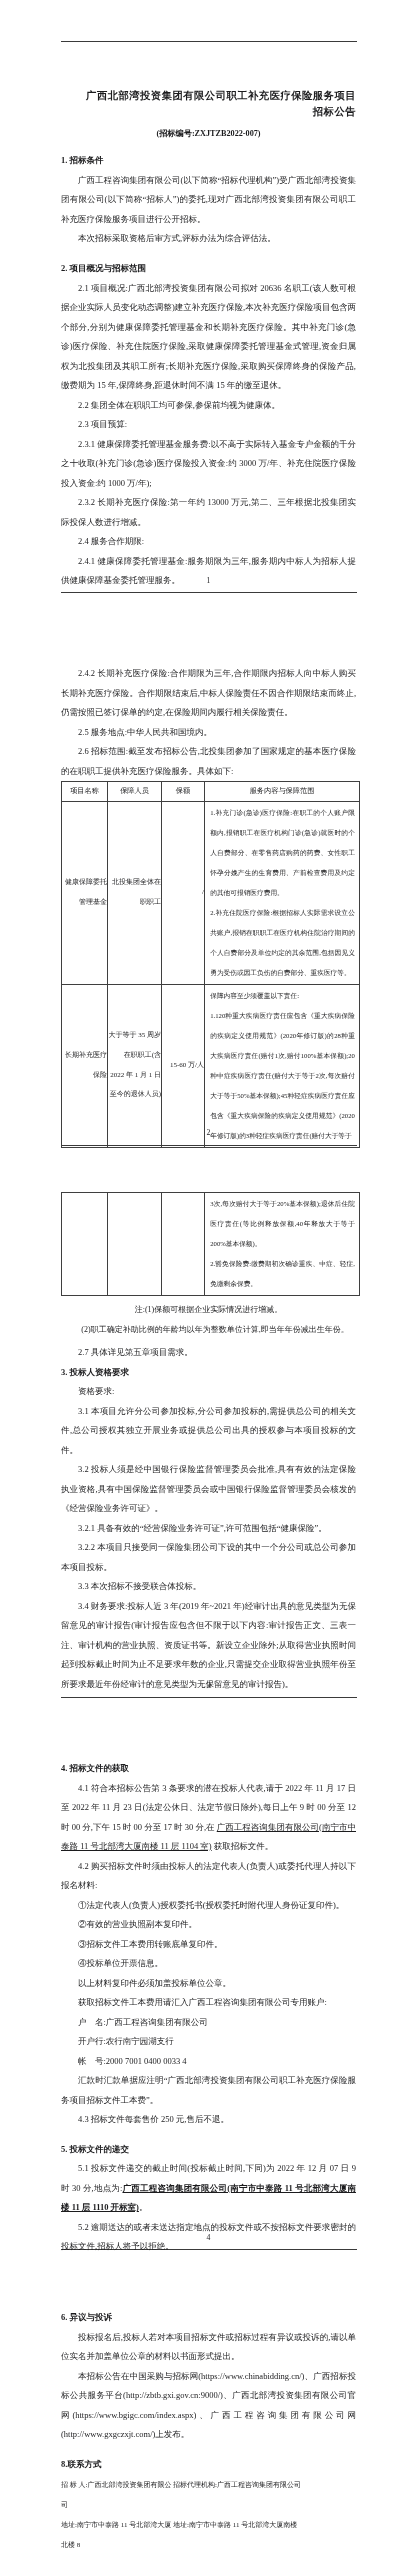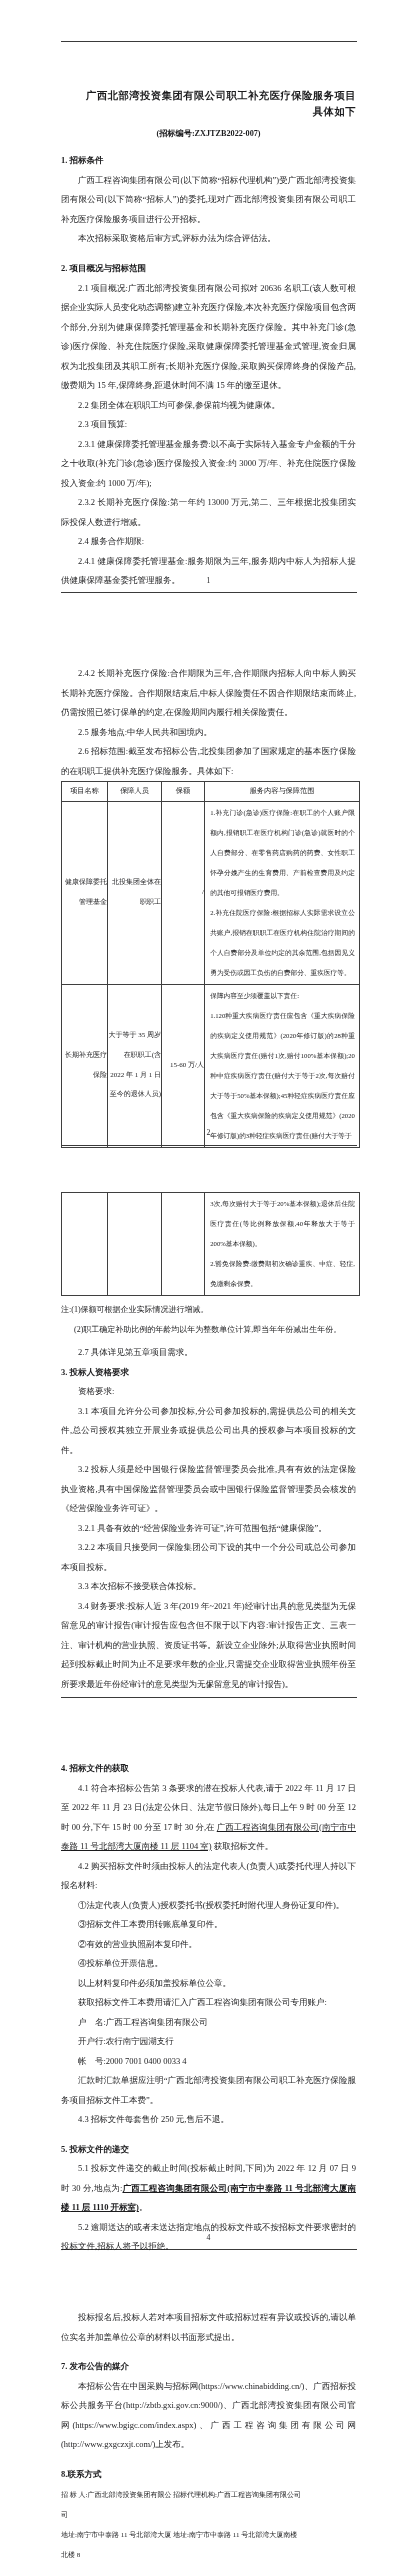--- a/index.html
+++ b/index.html
@@ -18,42 +18,42 @@
   .p { font-size:8.5px; line-height:19.5px; text-align:justify; margin:0; }
   .ind { text-indent:17px; }
   .ub { text-decoration:underline; }
   .bb { font-weight:bold; text-decoration:underline; }
   .tbl { border-collapse:collapse; width:297px; table-layout:fixed; margin-top:0; }
   .tbl td { border:0.5px solid #3f3f3f; vertical-align:middle; padding:0; }
   .hdrc { text-align:center; font-size:7.2px; height:18.5px; }
   .cc { text-align:right; font-size:7px; line-height:19.6px; }
   .c4 { font-size:6.7px; line-height:20px; text-align:justify; padding:1px 4.1px 1px 5.2px !important; vertical-align:top; }
   .cp { margin:0; }
-  .note { font-size:8px; line-height:20px; margin:0; }
+  .note { font-size:8px; line-height:20px; margin:0;text-align:center; }
   .note-ind { padding-left:13px; }
   .notes { margin-top:4.1px; }
   .ct { margin-top:0.5px; }
   .ct-line { display:flex; font-size:7px; line-height:20px; }
   .ct-l { width:112px; flex:none; }
   .ct-r { flex:1; }
 </style>
 </head>
 <body>
 
 <div class="doc">
 
   <div class="rule" style="top:41px"></div>
   <div class="rule" style="top:592px"></div>
   <div class="rule" style="top:1145px"></div>
   <div class="rule" style="top:1697px"></div>
   <div class="rule" style="top:2249px"></div>
 
   <div class="page" style="top:42px; padding-top:46px">
     <div class="title1">广西北部湾投资集团有限公司职工补充医疗保险服务项目</div>
-    <div class="title1">具体如下</div>
+    <div class="title1">招标公告</div>
     <div class="tno">(招标编号:ZXJTZB2022-007)</div>
 
     <p class="h">1. 招标条件</p>
     <p class="p ind">广西工程咨询集团有限公司(以下简称“招标代理机构”)受广西北部湾投资集团有限公司(以下简称“招标人”)的委托,现对广西北部湾投资集团有限公司职工补充医疗保险服务项目进行公开招标。</p>
     <p class="p ind">本次招标采取资格后审方式,评标办法为综合评估法。</p>
 
     <p class="h">2. 项目概况与招标范围</p>
     <p class="p ind">2.1 项目概况:广西北部湾投资集团有限公司拟对 20636 名职工(该人数可根据企业实际人员变化动态调整)建立补充医疗保险,本次补充医疗保险项目包含两个部分,分别为健康保障委托管理基金和长期补充医疗保险。其中补充门诊(急诊)医疗保险、补充住院医疗保险,采取健康保障委托管理基金式管理,资金归属权为北投集团及其职工所有;长期补充医疗保险,采取购买保障终身的保险产品,缴费期为 15 年,保障终身,距退休时间不满 15 年的缴至退休。</p>
     <p class="p ind">2.2 集团全体在职职工均可参保,参保前均视为健康体。</p>
     <p class="p ind">2.3 项目预算:</p>
@@ -140,40 +140,40 @@
     <p class="p ind">3.2.2 本项目只接受同一保险集团公司下设的其中一个分公司或总公司参加本项目投标。</p>
     <p class="p ind">3.3 本次招标不接受联合体投标。</p>
     <p class="p ind">3.4 财务要求:投标人近 3 年(2019 年~2021 年)经审计出具的意见类型为无保留意见的审计报告(审计报告应包含但不限于以下内容:审计报告正文、三表一注、审计机构的营业执照、资质证书等。新设立企业除外;从取得营业执照时间起到投标截止时间为止不足要求年数的企业,只需提交企业取得营业执照年份至所要求最近年份经审计的意见类型为无保留意见的审计报告)。</p>
   </div>
 
   <div class="page" style="top:1698px; padding-top:61px">
     <p class="h h0">4. 招标文件的获取</p>
     <p class="p ind"><span>4.1  符合本招标公告第 3 条要求的潜在投标人代表,请于 2022 年 11 月 17 日至 2022 年 11 月 23 日(法定公休日、法定节假日除外),每日上午 9 时 00 分至 12 时 00 分,下午 15 时 00 分至 17 时 30 分,在 </span><span class="ub">广西工程咨询集团有限公司(南宁市中泰路 11 号北部湾大厦南楼 11 层 1104 室)</span><span> 获取招标文件。</span></p>
     <p class="p ind">4.2 购买招标文件时须由投标人的法定代表人(负责人)或委托代理人持以下报名材料:</p>
     <p class="p ind">①法定代表人(负责人)授权委托书(授权委托时附代理人身份证复印件)。</p>
+    <p class="p ind">②有效的营业执照副本复印件。</p>
     <p class="p ind">③招标文件工本费用转账底单复印件。</p>
-    <p class="p ind">②有效的营业执照副本复印件。</p>
     <p class="p ind">④投标单位开票信息。</p>
     <p class="p ind">以上材料复印件必须加盖投标单位公章。</p>
     <p class="p ind">获取招标文件工本费用请汇入广西工程咨询集团有限公司专用账户:</p>
     <p class="p ind">户　名:广西工程咨询集团有限公司</p>
     <p class="p ind">开户行:农行南宁园湖支行</p>
     <p class="p ind">帐　号:2000 7001 0400 0033 4</p>
     <p class="p ind">汇款时汇款单据应注明“广西北部湾投资集团有限公司职工补充医疗保险服务项目招标文件工本费”。</p>
     <p class="p ind">4.3 招标文件每套售价 250 元,售后不退。</p>
 
     <p class="h">5. 投标文件的递交</p>
     <p class="p ind"><span>5.1 投标文件递交的截止时间(投标截止时间,下同)为 2022 年 12 月 07 日 9 时 30 分,地点为:</span><span class="bb">广西工程咨询集团有限公司(南宁市中泰路 11 号北部湾大厦南楼 11 层 1110 开标室)</span><span>。</span></p>
     <p class="p ind">5.2 逾期送达的或者未送达指定地点的投标文件或不按招标文件要求密封的投标文件,招标人将予以拒绝。</p>
   </div>
 
   <div class="page" style="top:2250px; padding-top:58px">
+    <p class="h h0">6. 异议与投诉</p>
     <p class="p ind">投标报名后,投标人若对本项目招标文件或招标过程有异议或投诉的,请以单位实名并加盖单位公章的材料以书面形式提出。</p>
 
-    <p class="h">7. 发布公告的媒介</p>
     <p class="p ind">本招标公告在中国采购与招标网(https://www.chinabidding.cn/)、广西招标投标公共服务平台(http://zbtb.gxi.gov.cn:9000/)、广西北部湾投资集团有限公司官网(https://www.bgigc.com/index.aspx)、广西工程咨询集团有限公司网(http://www.gxgczxjt.com/)上发布。</p>
 
     <p class="h">8.联系方式</p>
 
     <div class="ct">
       <div class="ct-line">
         <span class="ct-l">招 标 人:广西北部湾投资集团有限公司</span>
         <span class="ct-r">招标代理机构:广西工程咨询集团有限公司</span>
       </div>
       <div class="ct-line">

